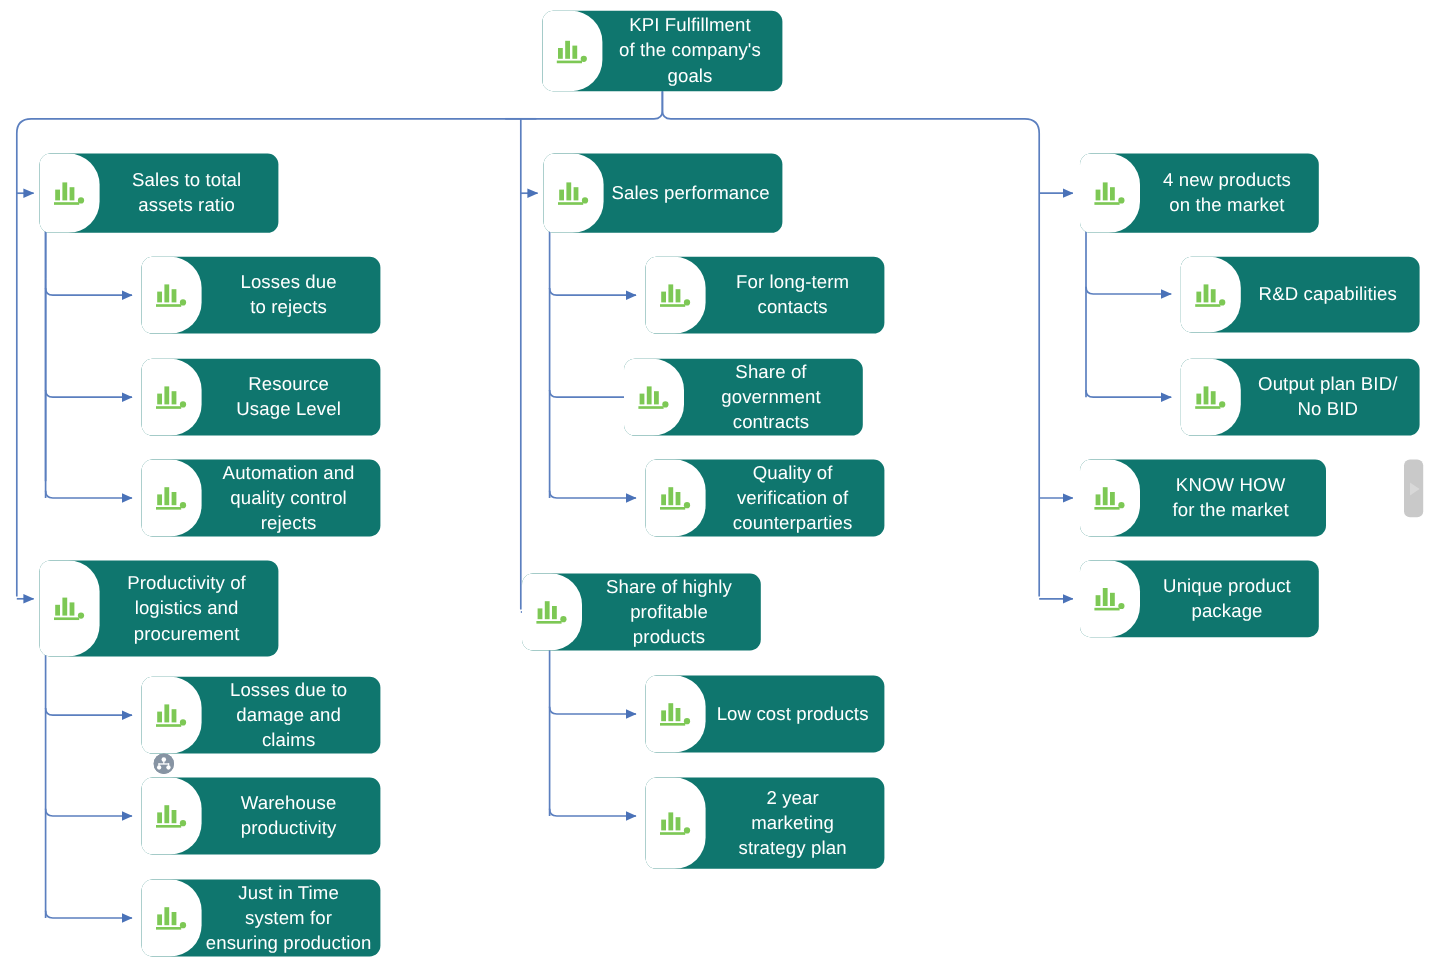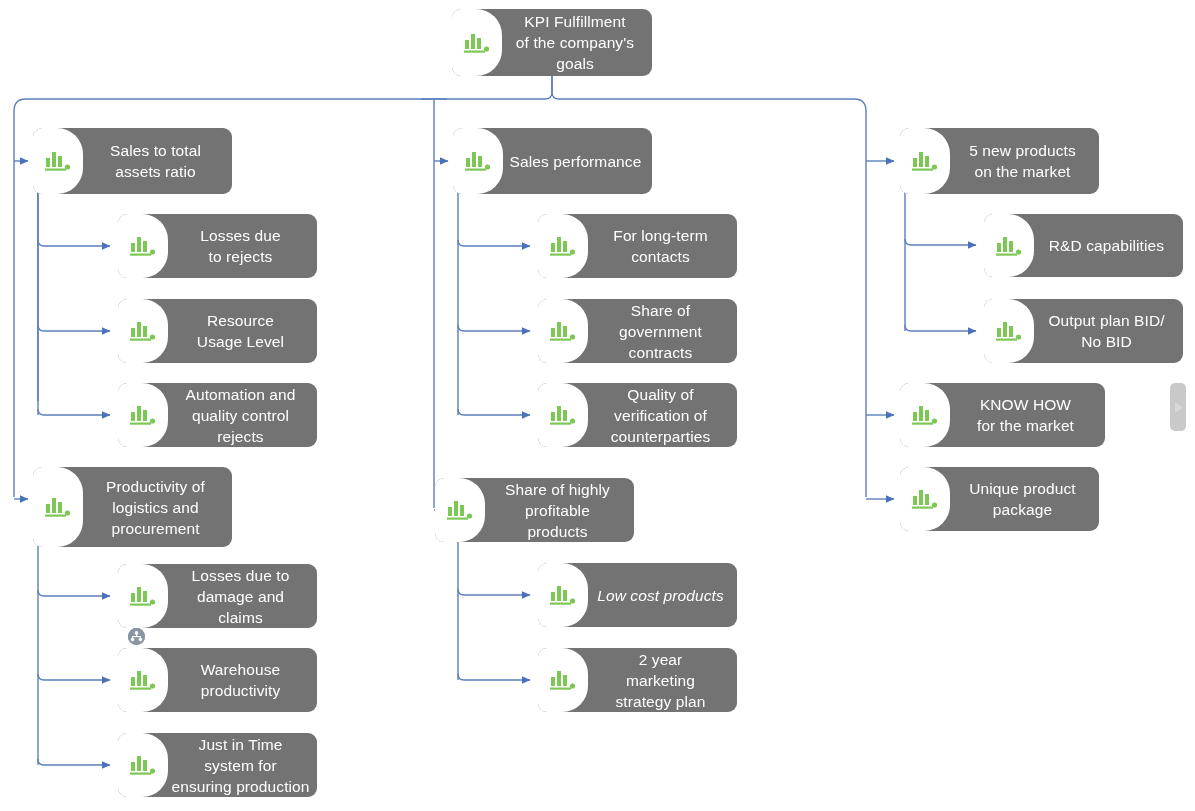--- a/index.html
+++ b/index.html
@@ -9,21 +9,21 @@
     font-family:"Liberation Sans", sans-serif;
     overflow:hidden;
     position:relative;
   }
   #canvas{position:absolute;left:0;top:0;width:1195px;height:811px;}
   #edges{position:absolute;left:0;top:0;width:1195px;height:811px;pointer-events:none;}
 
   .node{
     position:absolute;
     box-sizing:border-box;
-    background:#737373;
+    background:#0f766e;
     border-radius:9px;
     display:flex;
     align-items:center;
     overflow:hidden;
   }
   .node .cap{
     position:absolute;
     left:0;top:0;
     height:100%;
     width:50px;
@@ -283,21 +283,21 @@
       <rect x="5" y="12" width="4" height="9" fill="#7DC855"></rect>
         <rect x="11" y="6" width="4" height="15" fill="#7DC855"></rect>
         <rect x="17" y="10" width="4" height="11" fill="#7DC855"></rect>
         <rect x="4" y="22.5" width="21" height="2.2" fill="#7DC855"></rect>
         <circle cx="26.5" cy="21" r="2.6" fill="#7DC855"></circle>
     </svg>
     <span class="lbl">For long-term
 contacts</span>
   </div>
 
-  <div class="node" style="left:538px;top:299px;width:199px;height:64px;align-items:center;">
+  <div class="node" style="left:520px;top:299px;width:199px;height:64px;align-items:center;">
     <span class="cap"></span>
     <svg class="ico" viewBox="0 0 34 30">
       <rect x="5" y="12" width="4" height="9" fill="#7DC855"></rect>
         <rect x="11" y="6" width="4" height="15" fill="#7DC855"></rect>
         <rect x="17" y="10" width="4" height="11" fill="#7DC855"></rect>
         <rect x="4" y="22.5" width="21" height="2.2" fill="#7DC855"></rect>
         <circle cx="26.5" cy="21" r="2.6" fill="#7DC855"></circle>
     </svg>
     <span class="lbl">Share of
 government
@@ -325,33 +325,33 @@
         <rect x="11" y="6" width="4" height="15" fill="#7DC855"></rect>
         <rect x="17" y="10" width="4" height="11" fill="#7DC855"></rect>
         <rect x="4" y="22.5" width="21" height="2.2" fill="#7DC855"></rect>
         <circle cx="26.5" cy="21" r="2.6" fill="#7DC855"></circle>
     </svg>
     <span class="lbl">Share of highly
 profitable
 products</span>
   </div>
 
-  <div class="node" style="left:538px;top:563px;width:199px;height:64px;font-style:italic;">
+  <div class="node" style="left:538px;top:563px;width:199px;height:64px;">
     <span class="cap"></span>
     <svg class="ico" viewBox="0 0 34 30">
       <rect x="5" y="12" width="4" height="9" fill="#7DC855"></rect>
         <rect x="11" y="6" width="4" height="15" fill="#7DC855"></rect>
         <rect x="17" y="10" width="4" height="11" fill="#7DC855"></rect>
         <rect x="4" y="22.5" width="21" height="2.2" fill="#7DC855"></rect>
         <circle cx="26.5" cy="21" r="2.6" fill="#7DC855"></circle>
     </svg>
     <span class="lbl">Low cost products</span>
   </div>
 
-  <div class="node" style="left:538px;top:648px;width:199px;height:64px;">
+  <div class="node" style="left:538px;top:648px;width:199px;height:76px;">
     <span class="cap"></span>
     <svg class="ico" viewBox="0 0 34 30">
       <rect x="5" y="12" width="4" height="9" fill="#7DC855"></rect>
         <rect x="11" y="6" width="4" height="15" fill="#7DC855"></rect>
         <rect x="17" y="10" width="4" height="11" fill="#7DC855"></rect>
         <rect x="4" y="22.5" width="21" height="2.2" fill="#7DC855"></rect>
         <circle cx="26.5" cy="21" r="2.6" fill="#7DC855"></circle>
     </svg>
     <span class="lbl">2 year
 marketing
@@ -360,21 +360,21 @@
 
   <div class="node" style="left:900px;top:128px;width:199px;height:66px;">
     <span class="cap"></span>
     <svg class="ico" viewBox="0 0 34 30">
       <rect x="5" y="12" width="4" height="9" fill="#7DC855"></rect>
         <rect x="11" y="6" width="4" height="15" fill="#7DC855"></rect>
         <rect x="17" y="10" width="4" height="11" fill="#7DC855"></rect>
         <rect x="4" y="22.5" width="21" height="2.2" fill="#7DC855"></rect>
         <circle cx="26.5" cy="21" r="2.6" fill="#7DC855"></circle>
     </svg>
-    <span class="lbl">5 new products
+    <span class="lbl">4 new products
 on the market</span>
   </div>
 
   <div class="node" style="left:984px;top:214px;width:199px;height:63px;">
     <span class="cap"></span>
     <svg class="ico" viewBox="0 0 34 30">
       <rect x="5" y="12" width="4" height="9" fill="#7DC855"></rect>
         <rect x="11" y="6" width="4" height="15" fill="#7DC855"></rect>
         <rect x="17" y="10" width="4" height="11" fill="#7DC855"></rect>
         <rect x="4" y="22.5" width="21" height="2.2" fill="#7DC855"></rect>

